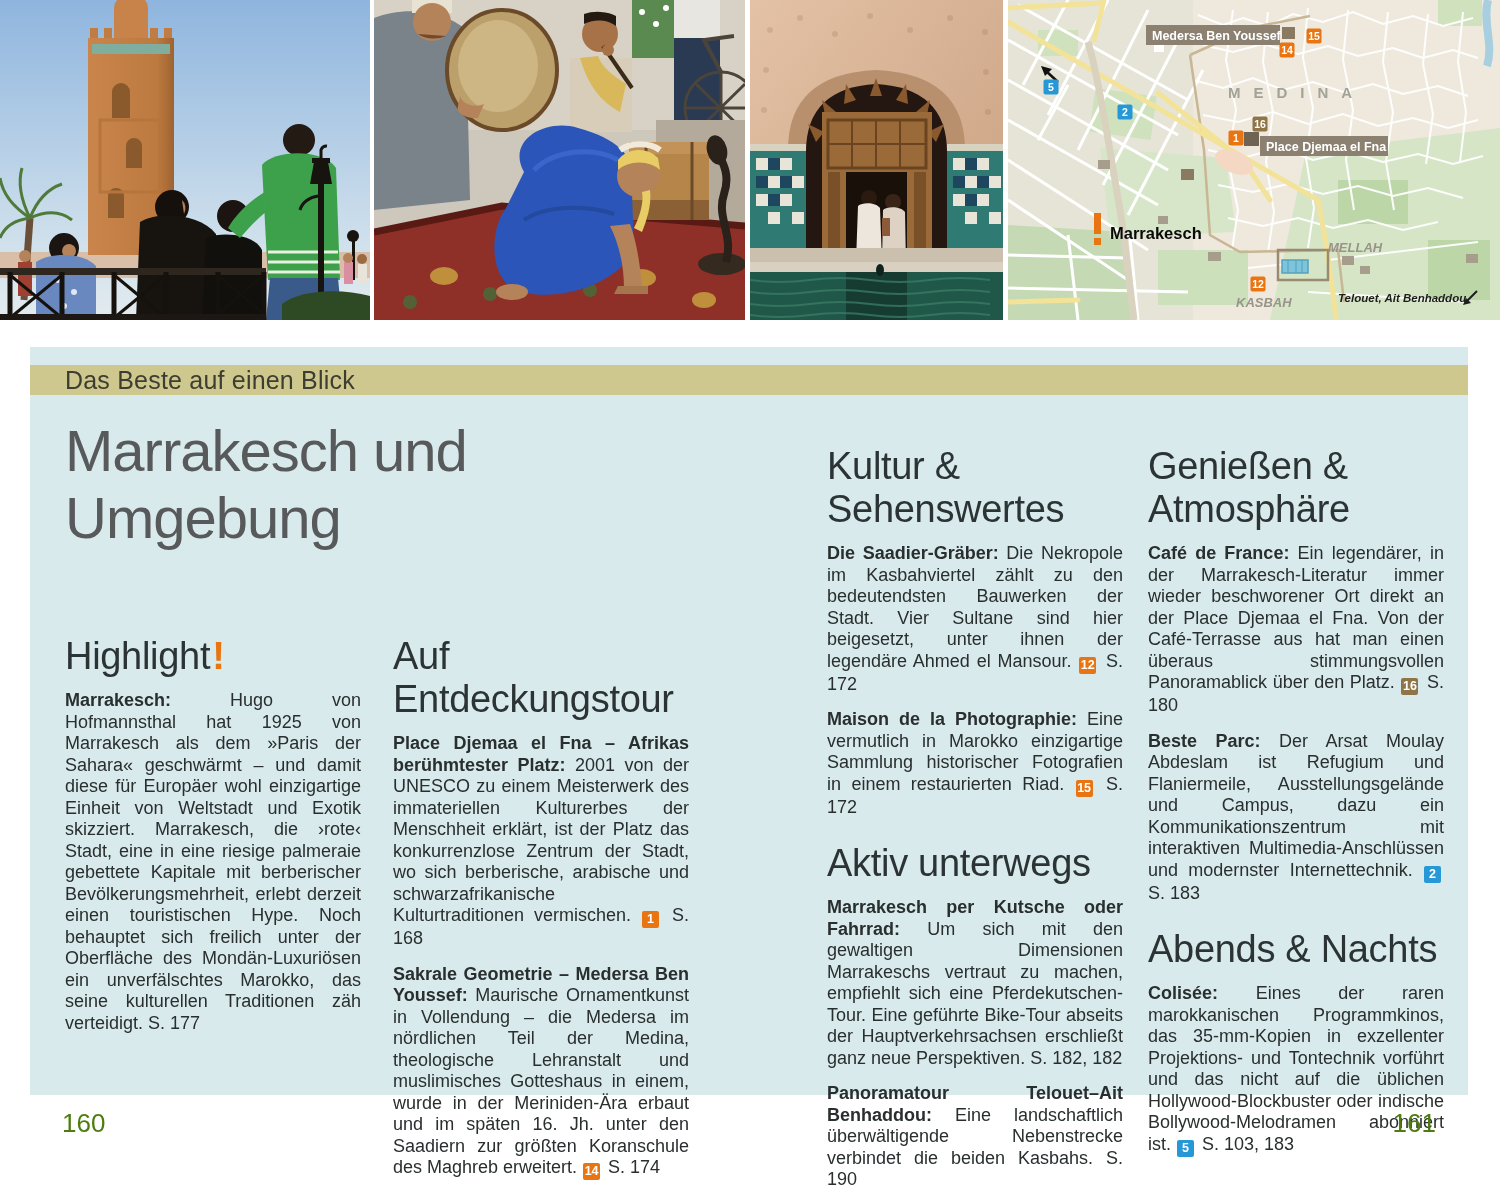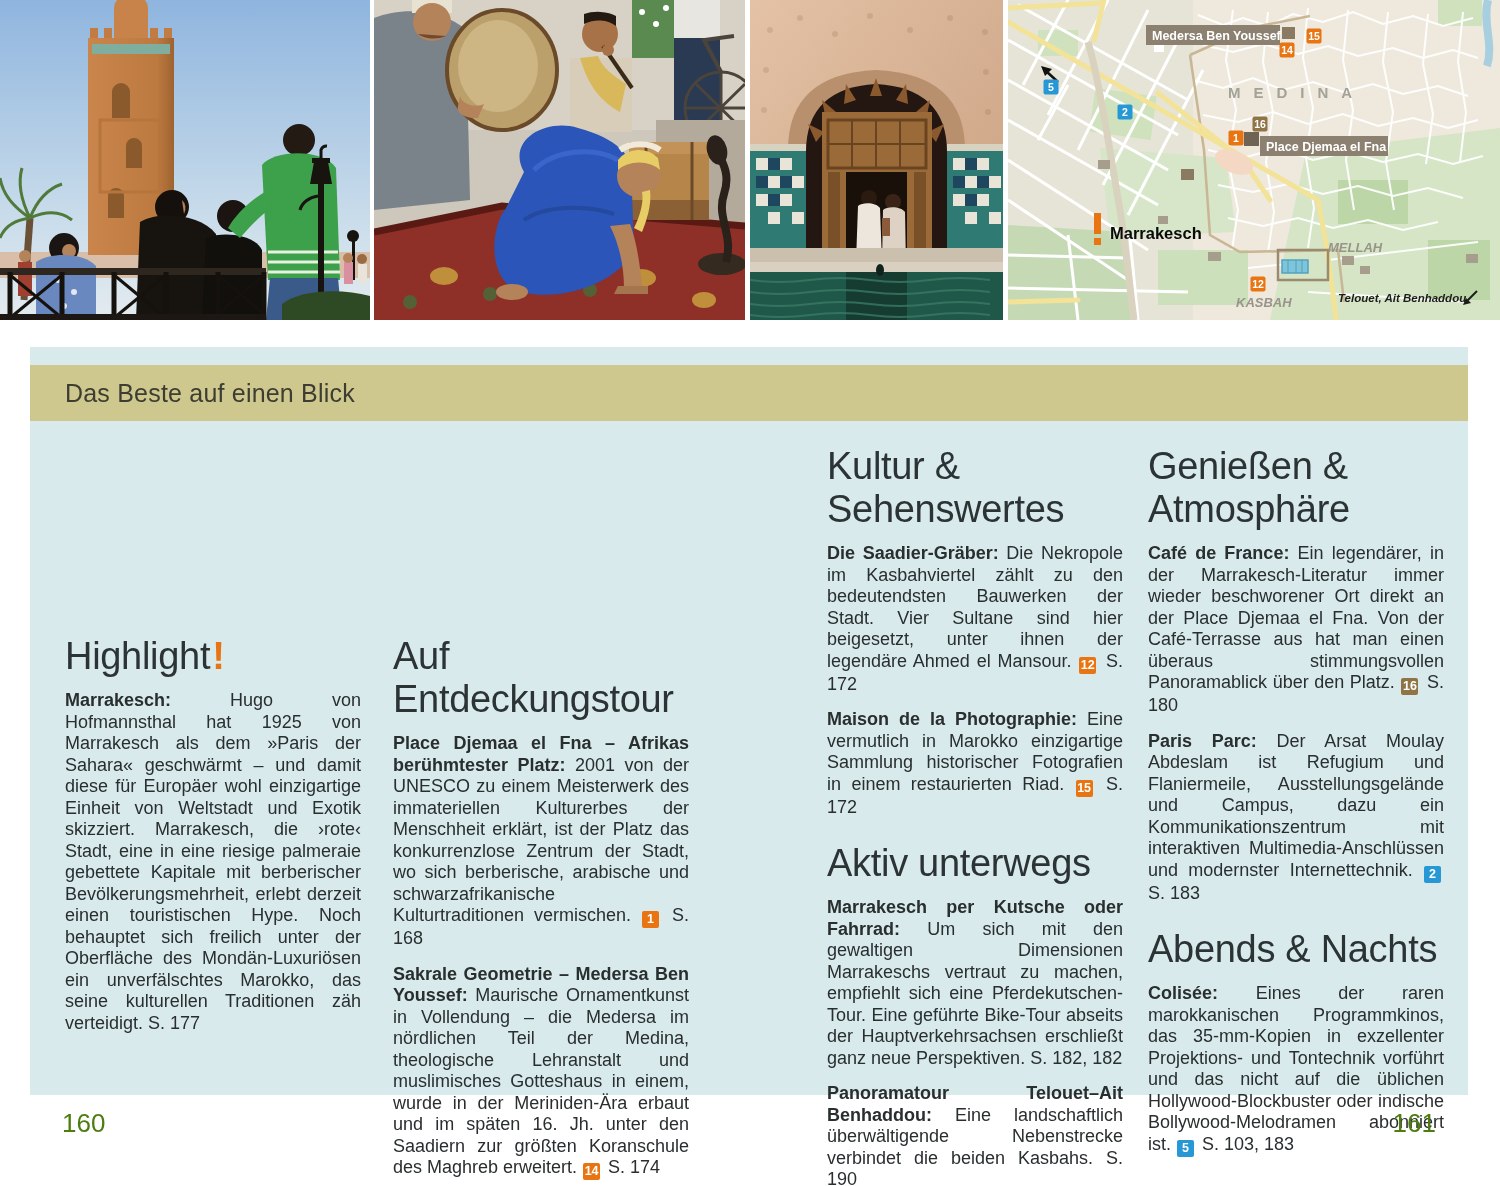--- a/index.html
+++ b/index.html
@@ -6,21 +6,21 @@
   .page{position:relative;width:1500px;height:1186px;background:#ffffff;overflow:hidden;
         font-family:"Liberation Sans",sans-serif;}
 
   
   .photo-strip{position:absolute;left:0;top:0;width:1500px;height:320px;display:flex;}
   .photo-strip .sep{background:#ffffff;height:320px;}
   .photo-strip svg{display:block;height:320px;}
 
   
   .panel{position:absolute;left:30px;top:347px;width:1438px;height:748px;background:#d9eaec;}
-  .kicker-bar{position:absolute;left:0;top:18px;width:100%;height:56px;background:#cec88e;
+  .kicker-bar{position:absolute;left:0;top:18px;width:100%;height:30px;background:#cec88e;
               display:flex;align-items:center;}
   .kicker-bar .kicker{margin-left:35px;font-size:25px;color:#3d3d31;letter-spacing:.2px;}
 
   .main-title{position:absolute;left:35px;top:70px;margin:0;font-weight:400;
               font-size:58px;line-height:67px;color:#58595b;letter-spacing:-1px;}
 
   .col{position:absolute;width:296px;}
   .col-1{left:35px;top:288px;}
   .col-2{left:355px;top:288px;margin-left:8px;}
   .col-3{left:797px;top:98px;}
@@ -474,20 +474,21 @@
       </g>
     </svg>
   </div>
 
   <div class="panel">
 
     <div class="kicker-bar">
       <span class="kicker">Das Beste auf einen Blick</span>
     </div>
 
+    <h1 class="main-title"><span>Marrakesch und</span><br><span>Umgebung</span></h1>
 
     <div class="col col-1">
       <h2><span>Highlight</span><span class="bang">!</span></h2>
       <p class="entry"><span class="lead">Marrakesch:</span><span> Hugo von Hofmannsthal hat 1925 von Marrakesch als dem »Paris der Sahara« geschwärmt – und damit diese für Europäer wohl einzigartige Einheit von Weltstadt und Exotik skizziert. Marrakesch, die ›rote‹ Stadt, eine in eine riesige </span><span class="it">palmeraie</span><span> gebettete Kapitale mit berberischer Bevölkerungsmehrheit, erlebt derzeit einen touristischen Hype. Noch behauptet sich freilich unter der Oberfläche des Mondän-Luxuriösen ein unverfälschtes Marokko, das seine kulturellen Traditionen zäh verteidigt. S. 177</span></p>
     </div>
 
     <div class="col col-2">
       <h2>Auf Entdeckungstour</h2>
       <p class="entry"><span class="lead">Place Djemaa el Fna – Afrikas berühmtester Platz:</span><span> 2001 von der UNESCO zu einem Meisterwerk des immateriellen Kulturerbes der Menschheit erklärt, ist der Platz das konkurrenzlose Zentrum der Stadt, wo sich berberische, arabische und schwarzafrikanische Kulturtraditionen vermischen. </span><span class="badge" data-color="orange">1</span><span> S. 168</span></p>
       <p class="entry"><span class="lead">Sakrale Geometrie – Medersa Ben Youssef:</span><span> Maurische Ornamentkunst in Vollendung – die Medersa im nördlichen Teil der Medina, theologische Lehranstalt und muslimisches Gotteshaus in einem, wurde in der Meriniden-Ära erbaut und im späten 16. Jh. unter den Saadiern zur größten Koranschule des Maghreb erweitert. </span><span class="badge" data-color="orange">14</span><span> S. 174</span></p>
@@ -498,21 +499,21 @@
       <p class="entry"><span class="lead">Die Saadier-Gräber:</span><span> Die Nekropole im Kasbahviertel zählt zu den bedeutendsten Bauwerken der Stadt. Vier Sultane sind hier beigesetzt, unter ihnen der legendäre Ahmed el Mansour. </span><span class="badge" data-color="orange">12</span><span> S. 172</span></p>
       <p class="entry"><span class="lead">Maison de la Photographie:</span><span> Eine vermutlich in Marokko einzigartige Sammlung historischer Fotografien in einem restaurierten Riad. </span><span class="badge" data-color="orange">15</span><span> S. 172</span></p>
       <h2 class="sub">Aktiv unterwegs</h2>
       <p class="entry"><span class="lead">Marrakesch per Kutsche oder Fahrrad:</span><span> Um sich mit den gewaltigen Dimensionen Marrakeschs vertraut zu machen, empfiehlt sich eine Pferdekutschen-Tour. Eine geführte Bike-Tour abseits der Hauptverkehrsachsen erschließt ganz neue Perspektiven. S. 182, 182</span></p>
       <p class="entry"><span class="lead">Panoramatour Telouet–Ait Benhaddou:</span><span> Eine landschaftlich überwältigende Nebenstrecke verbindet die beiden Kasbahs. S. 190</span></p>
     </div>
 
     <div class="col col-4">
       <h2>Genießen &amp; Atmosphäre</h2>
       <p class="entry"><span class="lead">Café de France:</span><span> Ein legendärer, in der Marrakesch-Literatur immer wieder beschworener Ort direkt an der Place Djemaa el Fna. Von der Café-Terrasse aus hat man einen überaus stimmungsvollen Panoramablick über den Platz. </span><span class="badge" data-color="brown">16</span><span> S. 180</span></p>
-      <p class="entry"><span class="lead">Paris Parc:</span><span> Der Arsat Moulay Abdeslam ist Refugium und Flaniermeile, Ausstellungsgelände und Campus, dazu ein Kommunikationszentrum mit interaktiven Multimedia-Anschlüssen und modernster Internettechnik. </span><span class="badge" data-color="blue">2</span><span> S. 183</span></p>
+      <p class="entry"><span class="lead">Beste Parc:</span><span> Der Arsat Moulay Abdeslam ist Refugium und Flaniermeile, Ausstellungsgelände und Campus, dazu ein Kommunikationszentrum mit interaktiven Multimedia-Anschlüssen und modernster Internettechnik. </span><span class="badge" data-color="blue">2</span><span> S. 183</span></p>
       <h2 class="sub">Abends &amp; Nachts</h2>
       <p class="entry"><span class="lead">Colisée:</span><span> Eines der raren marokkanischen Programmkinos, das 35-mm-Kopien in exzellenter Projektions- und Tontechnik vorführt und das nicht auf die üblichen Hollywood-Blockbuster oder indische Bollywood-Melodramen abonniert ist. </span><span class="badge" data-color="blue">5</span><span> S. 103, 183</span></p>
     </div>
   </div>
 
   <div class="page-number left">160</div>
   <div class="page-number right">161</div>
 </div>
 
 </body></html>

